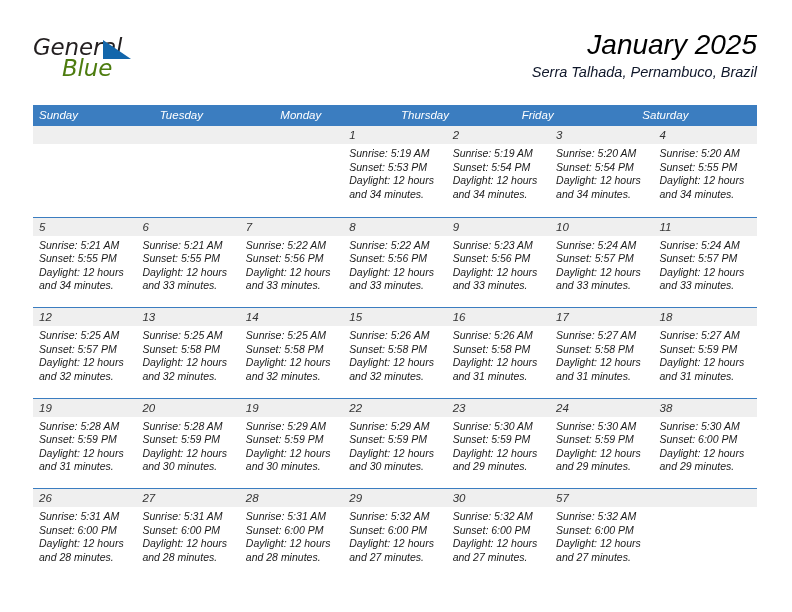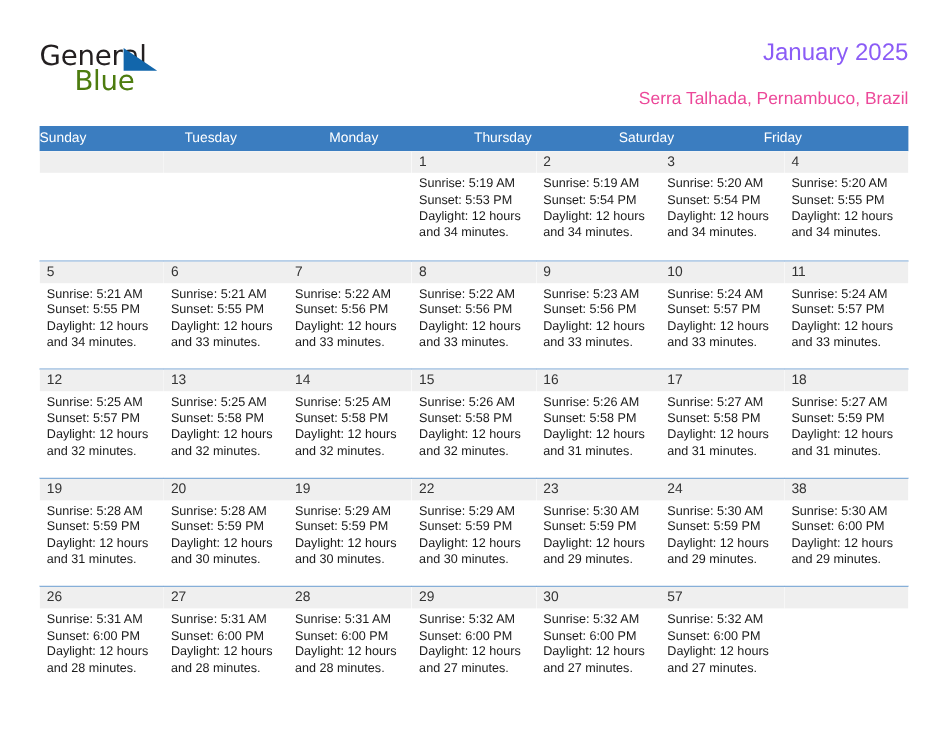--- a/index.html
+++ b/index.html
@@ -12,20 +12,21 @@
     height: 612px;
     font-family: "Liberation Sans", sans-serif;
     color: #000000;
     overflow: hidden;
   }
   .page {
     position: relative;
     width: 792px;
     height: 612px;
     box-sizing: border-box;
+    font-style: italic;
   }
 
   
   .header {
     position: absolute;
     left: 33px;
     top: 28px;
     right: 35px;
     height: 70px;
   }
@@ -66,32 +67,32 @@
     border-top: 19px solid transparent;
   }
 
   .title-block {
     position: absolute;
     right: 0;
     top: 0;
     text-align: right;
   }
   .cal-title {
-    font-size: 20px;
+    font-size: 28px;
     line-height: 33px;
-    color: #8b5cf6;
+    color: #000000;
     font-weight: normal;
     font-family: "Liberation Sans", sans-serif;
     white-space: nowrap;
   }
   .cal-subtitle {
-    margin-top: 13px;
+    margin-top: 2px;
     font-size: 14.5px;
     line-height: 18px;
-    color: #ec4899;
+    color: #0f172a;
     font-family: "Liberation Sans", sans-serif;
     white-space: nowrap;
   }
 
   
   .calendar {
     position: absolute;
     left: 33px;
     top: 105px;
     width: 724px;
@@ -99,20 +100,21 @@
   .weekday-row {
     display: flex;
     background: #3b7dc0;
     height: 21px;
   }
   .weekday {
     flex: 1 1 0;
     color: #ffffff;
     font-size: 11.5px;
     line-height: 21px;
+    padding-left: 6px;
     box-sizing: border-box;
     font-family: "Liberation Sans", sans-serif;
     white-space: nowrap;
     overflow: hidden;
   }
   .week-row {
     display: flex;
     height: 90.5px;
     border-top: 1px solid #3b7dc0;
     box-sizing: border-box;
@@ -168,22 +170,22 @@
       <div class="cal-subtitle">Serra Talhada, Pernambuco, Brazil</div>
     </div>
   </div>
 
   <div class="calendar">
     <div class="weekday-row">
         <div class="weekday">Sunday</div>
         <div class="weekday">Tuesday</div>
         <div class="weekday">Monday</div>
         <div class="weekday">Thursday</div>
+        <div class="weekday">Friday</div>
         <div class="weekday">Saturday</div>
-        <div class="weekday">Friday</div>
       </div>
     <div class="weeks">
         <div class="week-row">
           <div class="day-cell empty">
             <div class="day-num"></div>
             <div class="day-body"></div>
           </div>
           <div class="day-cell empty">
             <div class="day-num"></div>
             <div class="day-body"></div>

